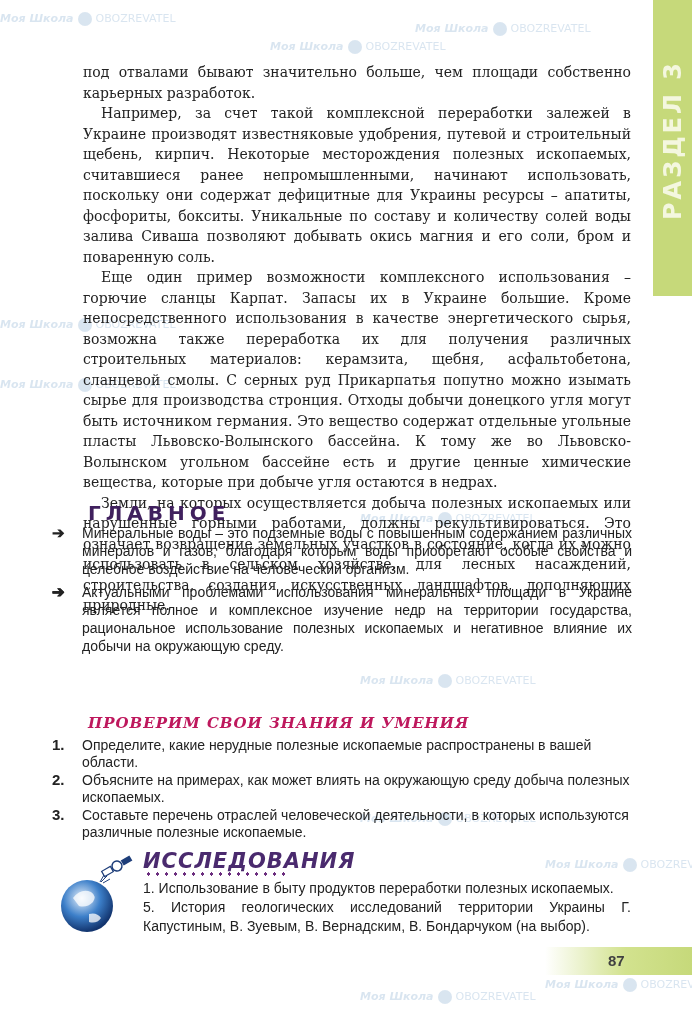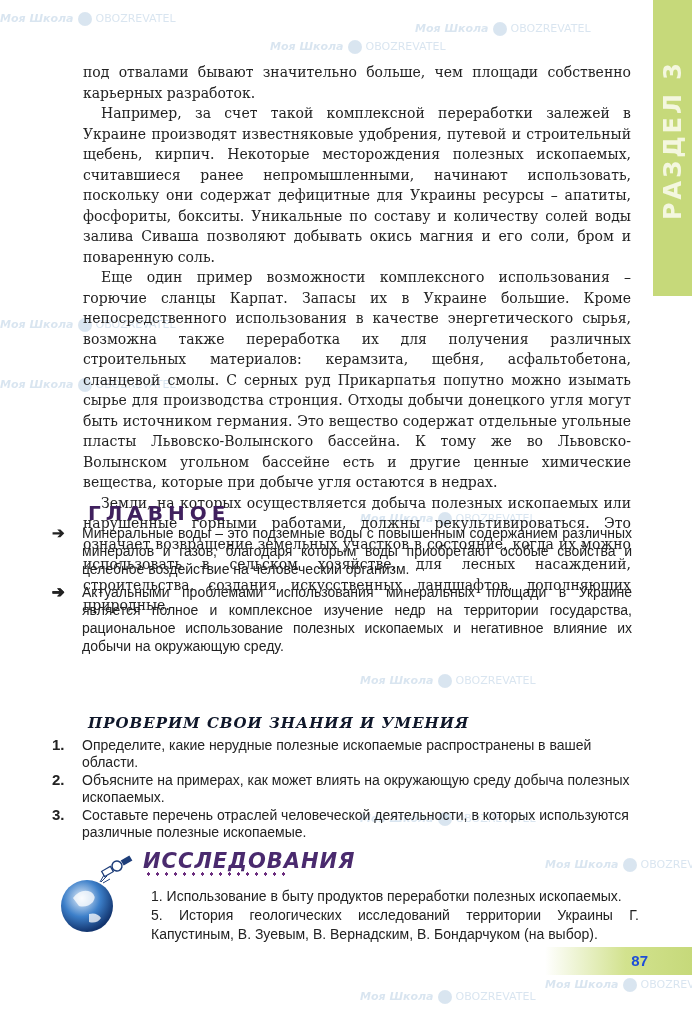--- a/index.html
+++ b/index.html
@@ -35,21 +35,21 @@
   .main-list {
     position: absolute; left: 52px; top: 524px; width: 580px;
     font-family: "Liberation Sans", sans-serif; font-size: 14px; line-height: 18px;
     color: #222; margin: 0; padding: 0; list-style: none;
   }
   .main-list li { position: relative; padding-left: 30px; margin-bottom: 5px; text-align: justify; }
   .main-list li .arrow { position: absolute; left: 0; top: 0; font-weight: bold; font-size: 15px; color: #222; }
   .section-title-check {
     position: absolute; left: 88px; top: 714px;
     font-family: "DejaVu Serif", serif; font-style: italic; font-weight: bold; font-size: 15px;
-    letter-spacing: 1px; color: #0f172a;
+    letter-spacing: 1px; color: #be185d;
   }
   .check-list {
     position: absolute; left: 52px; top: 737px; width: 580px;
     font-family: "Liberation Sans", sans-serif; font-size: 14px; line-height: 16.5px;
     color: #222; margin: 0; padding: 0; list-style: none;
   }
   .check-list li { position: relative; padding-left: 30px; margin-bottom: 2px; }
   .check-list li .num { position: absolute; left: 0; top: 0; font-weight: bold; font-size: 15px; }
   .research-icon { position: absolute; left: 55px; top: 848px; width: 90px; height: 90px; }
   .section-title-research {
@@ -58,29 +58,29 @@
     letter-spacing: 1px; color: #4a2a6e;
   }
   .research-dots {
     position: absolute; left: 144px; top: 872px; width: 142px; height: 4px;
     background-image: radial-gradient(circle, #6b2d7e 1.5px, transparent 1.7px);
     background-size: 9px 4px;
   }
   .research-list {
     position: absolute; left: 143px; top: 879px; width: 488px;
     font-family: "Liberation Sans", sans-serif; font-size: 14px; line-height: 19px;
-    color: #222; margin: 8px; padding: 0; list-style: none; text-align: justify;
+    color: #222; margin: 0; padding: 0; list-style: none; text-align: justify;
   }
   .page-bar {
     position: absolute; left: 545px; top: 947px; width: 147px; height: 28px;
     background: linear-gradient(to right, rgba(198,217,122,0) 0%, #d2e28e 55%, #c6d97a 100%);
   }
   .page-number {
-    position: absolute; left: 608px; top: 952px; width: 40px; text-align: right;
-    font-family: "Liberation Sans", sans-serif; font-weight: bold; font-size: 15px; color: #1d4ed8;
+    position: absolute; left: 608px; top: 952px; width: 40px; text-align: left;
+    font-family: "Liberation Sans", sans-serif; font-weight: bold; font-size: 15px; color: #404040;
   }
   .watermark {
     position: absolute; font-family: "DejaVu Sans", sans-serif; font-size: 11px;
     color: rgba(120,160,200,0.28); white-space: nowrap; pointer-events: none;
   }
   .watermark .wm-brand { font-style: italic; font-weight: bold; }
   .watermark .wm-logo {
     display: inline-block; width: 14px; height: 14px; border-radius: 50%;
     background: rgba(120,160,200,0.28); vertical-align: middle; margin: 0 4px;
   }

